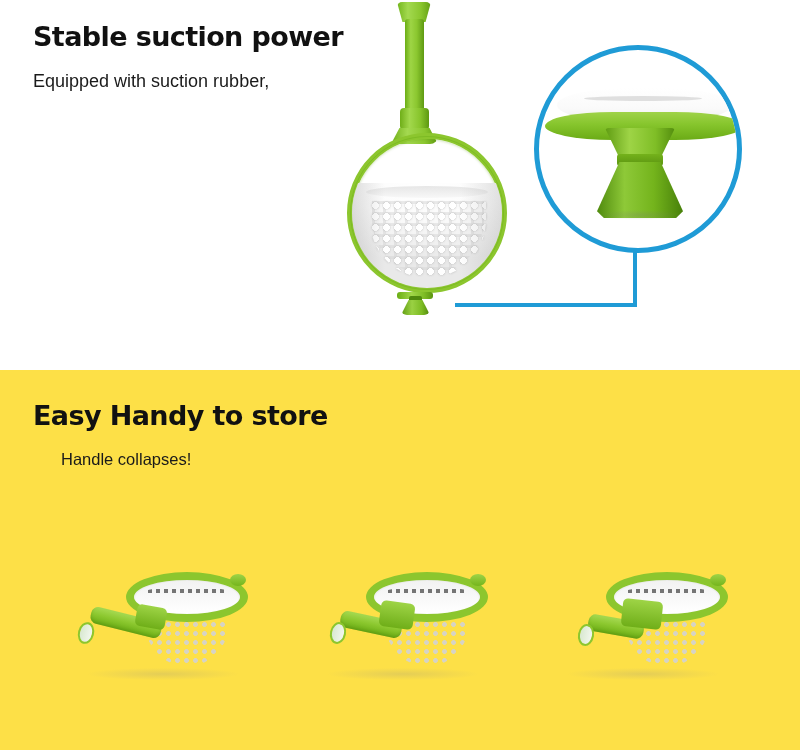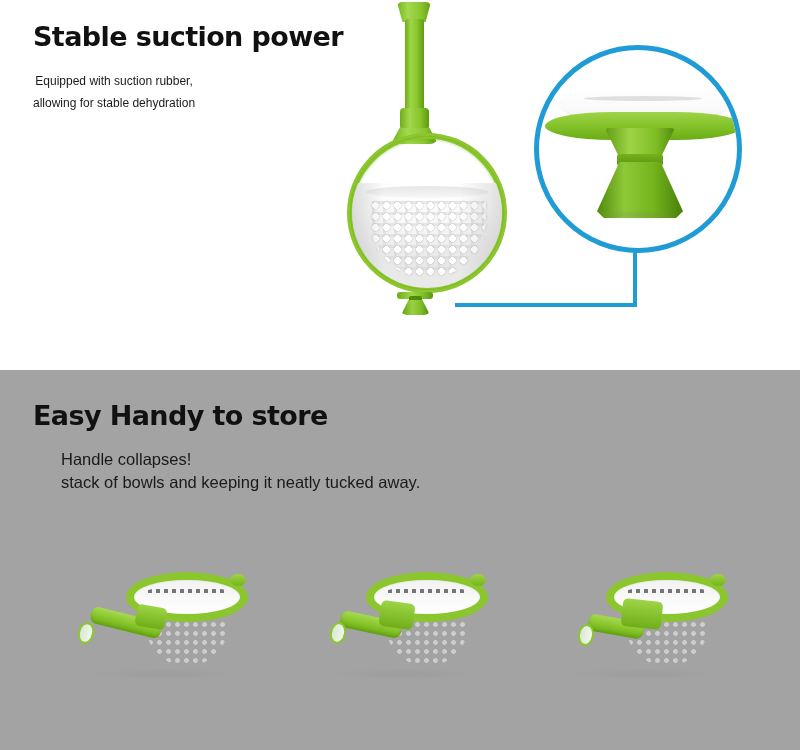--- a/index.html
+++ b/index.html
@@ -7,38 +7,38 @@
   body {
     font-family:"Liberation Sans", sans-serif;
     background:#ffffff;
     overflow:hidden;
     position:relative;
   }
 
   
   .section { position:absolute; left:0; width:800px; }
   #section-suction { top:0; height:370px; background:#ffffff; }
-  #section-store   { top:370px; height:380px; background:#a3a3a3; }
+  #section-store   { top:370px; height:380px; background:#fde047; }
 
   
   .heading {
     font-family:"DejaVu Sans", sans-serif;
     font-weight:bold;
     color:#111111;
     letter-spacing:-0.6px;
     white-space:nowrap;
   }
   .body-text {
     font-family:"Liberation Sans", sans-serif;
     color:#1a1a1a;
     white-space:nowrap;
   }
 
   #suction-heading { position:absolute; left:33px; top:21px; font-size:27px; }
-  #suction-body    { position:absolute; left:33px; top:70px; font-size:12px; line-height:22px;text-align:center; }
+  #suction-body    { position:absolute; left:33px; top:70px; font-size:18px; line-height:22px; }
 
   #store-heading   { position:absolute; left:33px; top:30px; font-size:27px; }
   #store-body      { position:absolute; left:33px; top:78px; font-size:16.5px; line-height:23px;margin-left:28px; }
 
   
   #hero-product { position:absolute; left:335px; top:0px; width:200px; height:330px; }
 
   
   .handle-cap {
     position:absolute; left:62px; top:2px; width:34px; height:20px;
@@ -280,21 +280,20 @@
 </style>
 </head>
 <body>
 
 <div class="section" id="section-suction">
 
   <h1 class="heading" id="suction-heading">Stable suction power</h1>
 
   <div class="body-text" id="suction-body">
     <div>Equipped with suction rubber,</div>
-    <div>allowing for stable dehydration</div>
   </div>
 
   <div id="hero-product">
     <div class="handle-cap"></div>
     <div class="handle-shaft"></div>
     <div class="handle-collar"></div>
     <div class="handle-foot"></div>
 
     <div class="rim-ring"></div>
 
@@ -324,21 +323,20 @@
   <div id="leader-h"></div>
   <div id="leader-v"></div>
 </div>
 
 <div class="section" id="section-store">
 
   <h1 class="heading" id="store-heading">Easy Handy to store</h1>
 
   <div class="body-text" id="store-body">
     <div>Handle collapses!</div>
-    <div>stack of bowls and keeping it neatly tucked away.</div>
   </div>
 
   <div class="product-shot" id="shot-1">
     <div class="shot-shadow"></div>
     <div class="shot-bowl">
       <div class="shot-body"></div>
       <div class="shot-holes-body"></div>
       <div class="shot-rim"></div>
       <div class="shot-rim-inner"></div>
       <div class="shot-holes-top"></div>

